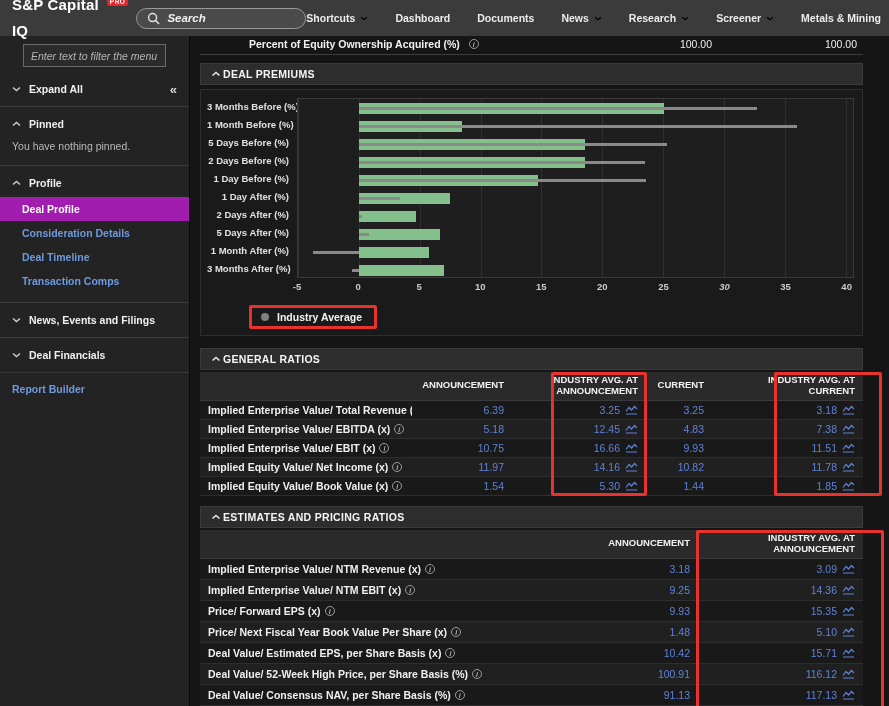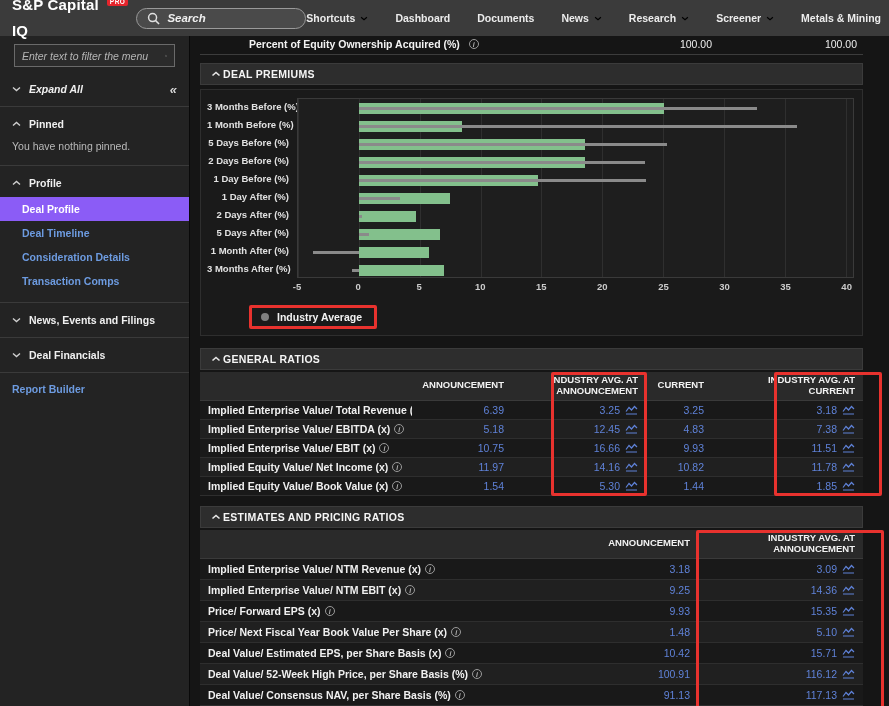--- a/index.html
+++ b/index.html
@@ -22,36 +22,36 @@
     font-style:italic; font-weight:bold; font-size:11.5px; width:100%; font-family:inherit;}
   .search-pill input::placeholder{ color:#f0f0f0; opacity:1;}
   .topnav{ display:flex; align-items:center; gap:27px; margin-left:auto; padding-right:8px;}
   .nav-item{ display:flex; align-items:center; gap:5px; cursor:pointer; white-space:nowrap;}
   .nav-item .nav-label{ color:#ececec; font-size:10.5px; font-weight:bold;}
   .nav-caret{ stroke:#bcbcbc; margin-top:1px;}
   
   .shell{ display:flex; height:678px; }
   
   .sidebar{ width:190px; background:#232323; border-right:1px solid #090909; padding-top:8px; flex:0 0 190px;}
-  .filter-box{ margin:0 14px; height:23px; background:#2b2b2b; border:1px solid #6a6a6a;
+  .filter-box{ margin:0 23px; height:23px; background:#2b2b2b; border:1px solid #6a6a6a;
     display:flex; align-items:center; padding:0 7px; gap:6px;}
   .filter-box input{ background:transparent; border:none; outline:none; flex:1; color:#cfcfcf;
     font-style:italic; font-size:10.5px; font-family:inherit;}
   .filter-box input::placeholder{ color:#b5b5b5; opacity:1;}
   .filter-box svg{ stroke:#cfcfcf;}
   .side-row{ display:flex; align-items:center; gap:8px; padding:0 12px; height:28px; cursor:pointer;}
   .side-row .chev{ stroke:#cfcfcf;}
   .side-row .side-label{ color:#f0f0f0; font-weight:bold; font-size:10.5px;}
   .side-row .collapse{ margin-left:auto; color:#d8d8d8; font-size:13px; font-weight:bold;}
-  .expandall{ margin-top:8px;font-style:italic;}
+  .expandall{ margin-top:8px;}
   .divider{ border-top:1px solid #3a3a3a; margin:3px 0;}
   .side-note{ color:#b9b9b9; font-size:10.5px; padding:2px 12px 10px 12px;}
   .side-item{ font-size:10.5px; font-weight:bold; padding:0 12px 0 22px; height:24px;
     display:flex; align-items:center; cursor:pointer; color:var(--link-blue);}
-  .side-item.selected{ background:#8b5cf6; color:#fff;}
+  .side-item.selected{ background:#a21caf; color:#fff;}
   .side-item.root{ padding-left:12px; height:26px;}
   .sec-gap{ height:6px;}
   
   .main{ flex:1; padding:0 0 0 10px; position:relative;}
   .content{ width:663px;}
   .top-row{ height:19px; border-bottom:1px solid #3c3c3c; position:relative; display:flex; align-items:center; padding:0 0 2px 5px;}
   .top-row .row-label{ color:#f2f2f2; font-weight:bold; font-size:10.5px; display:flex; align-items:center; gap:5px;padding-left:44px;}
   .top-row .tval{ position:absolute; color:#ededed; font-size:10.5px; }
   .top-row .tval.v1{ right:151px;}
   .top-row .tval.v2{ right:6px;}
@@ -176,22 +176,22 @@
     </div>
     <div class="side-note">You have nothing pinned.</div>
     <div class="divider"></div>
     <div class="side-row">
       <svg class="chev" width="9" height="6" viewBox="0 0 9 6" fill="none" stroke-width="1.4">
           <path d="M1 4.5 L4.5 1.5 L8 4.5"></path>
         </svg>
       <span class="side-label">Profile</span>
     </div>
     <div class="side-item selected">Deal Profile</div>
+    <div class="side-item">Consideration Details</div>
     <div class="side-item">Deal Timeline</div>
-    <div class="side-item">Consideration Details</div>
     <div class="side-item">Transaction Comps</div>
     <div class="sec-gap"></div>
     <div class="divider"></div>
     <div class="side-row">
       <svg class="chev" width="9" height="6" viewBox="0 0 9 6" fill="none" stroke-width="1.4">
           <path d="M1 1.5 L4.5 4.5 L8 1.5"></path>
         </svg>
       <span class="side-label">News, Events and Filings</span>
     </div>
     <div class="divider"></div>
@@ -273,21 +273,21 @@
         <div class="xlabels-row">
           <div class="spacer"></div>
           <div class="xlabels" id="xlabels">
               <span class="xl" style="left: 0%;">-5</span>
               <span class="xl" style="left: 10.9649%;">0</span>
               <span class="xl" style="left: 21.9298%;">5</span>
               <span class="xl" style="left: 32.8947%;">10</span>
               <span class="xl" style="left: 43.8596%;">15</span>
               <span class="xl" style="left: 54.8246%;">20</span>
               <span class="xl" style="left: 65.7895%;">25</span>
-              <span class="xl" style="left: 76.7544%;">30</span>
+              <span class="xl" style="left: 76.7544%; font-style: italic;">30</span>
               <span class="xl" style="left: 87.7193%;">35</span>
               <span class="xl" style="left: 98.6842%;">40</span>
             </div>
         </div>
         <div class="legend-row">
           <div class="legend">
             <span class="dot"></span>
             <span class="legend-label">Industry Average</span>
           </div>
         </div>

